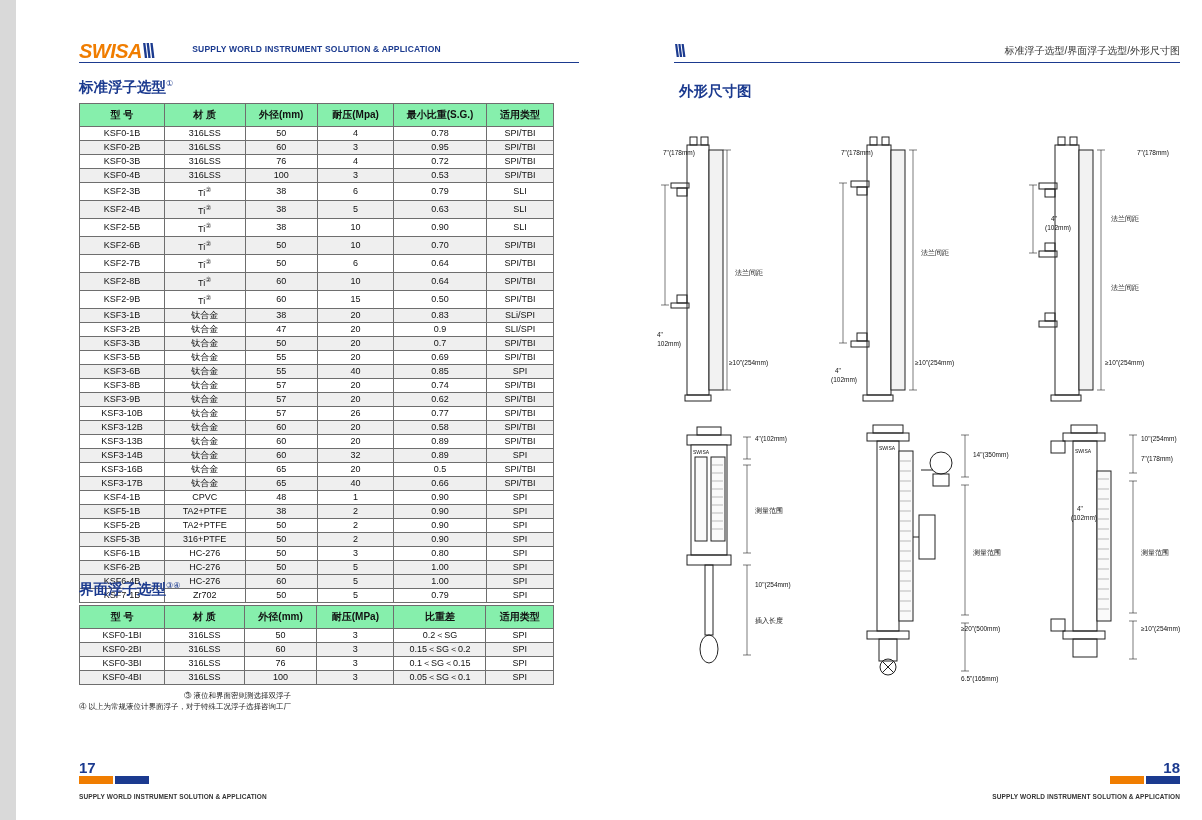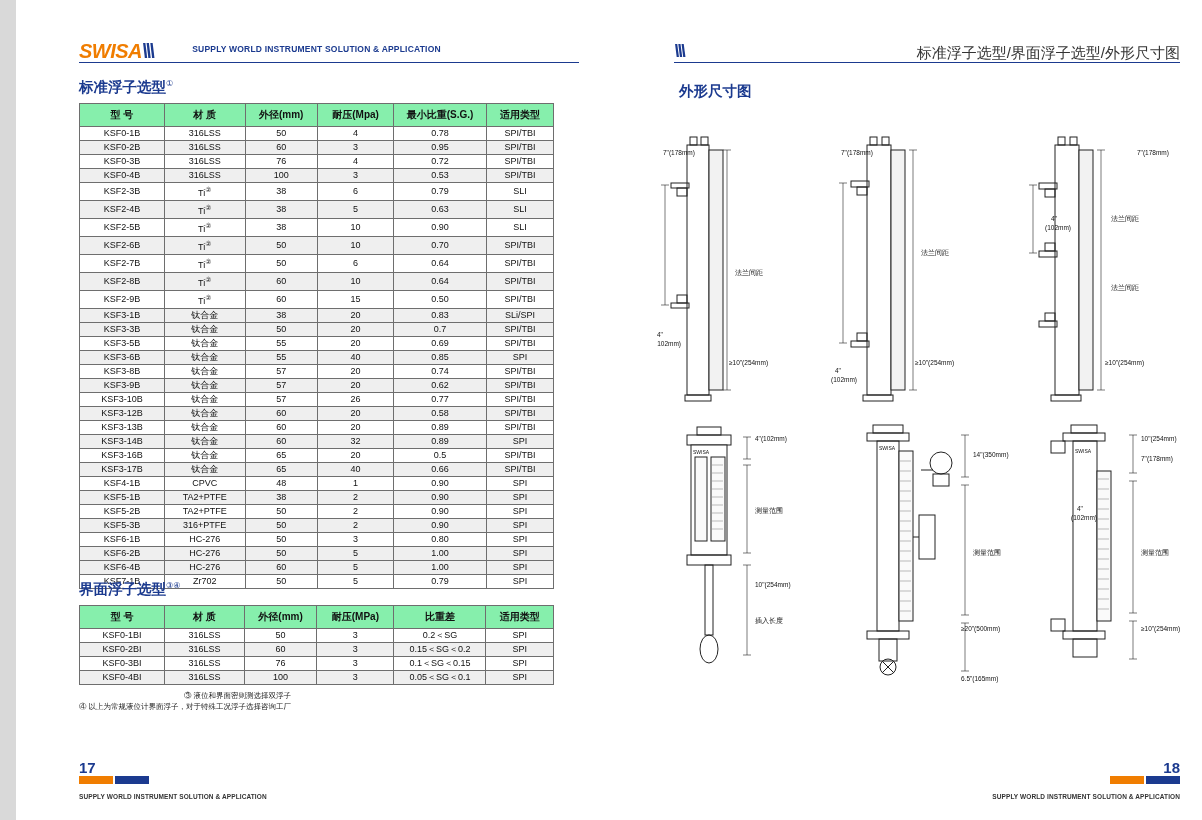--- a/index.html
+++ b/index.html
@@ -29,21 +29,21 @@
   .logo .slash{color:#1b3a8f;font-style:italic;letter-spacing:-2px;}
   .hdr-rule{
     position:absolute;left:63px;right:38px;top:62px;height:1px;background:#1b3a8f;
   }
   .hdr-title{
     position:absolute;top:44px;left:0;right:0;text-align:center;
     font-size:8.5px;font-weight:bold;color:#1b3a8f;letter-spacing:0.2px;
   }
   .hdr-right-title{
     position:absolute;top:44px;right:38px;
-    font-size:15px;color:#333;
+    font-size:10px;color:#333;
   }
   .hdr-slash{
     position:absolute;top:40px;left:658px;
     font-size:19px;font-weight:bold;font-style:italic;color:#1b3a8f;letter-spacing:-2px;
   }
 
   
   .sec-title{
     position:absolute;font-size:14.5px;font-weight:bold;color:#1b3a8f;
   }
@@ -209,20 +209,28 @@
             <td>0.50</td>
             <td>SPI/TBI</td>
           </tr>
           <tr class="alt">
             <td>KSF3-1B</td>
             <td>钛合金</td>
             <td>38</td>
             <td>20</td>
             <td>0.83</td>
             <td>SLi/SPI</td>
+          </tr>
+          <tr>
+            <td>KSF3-2B</td>
+            <td>钛合金</td>
+            <td>47</td>
+            <td>20</td>
+            <td>0.9</td>
+            <td>SLI/SPI</td>
           </tr>
           <tr class="alt">
             <td>KSF3-3B</td>
             <td>钛合金</td>
             <td>50</td>
             <td>20</td>
             <td>0.7</td>
             <td>SPI/TBI</td>
           </tr>
           <tr>

